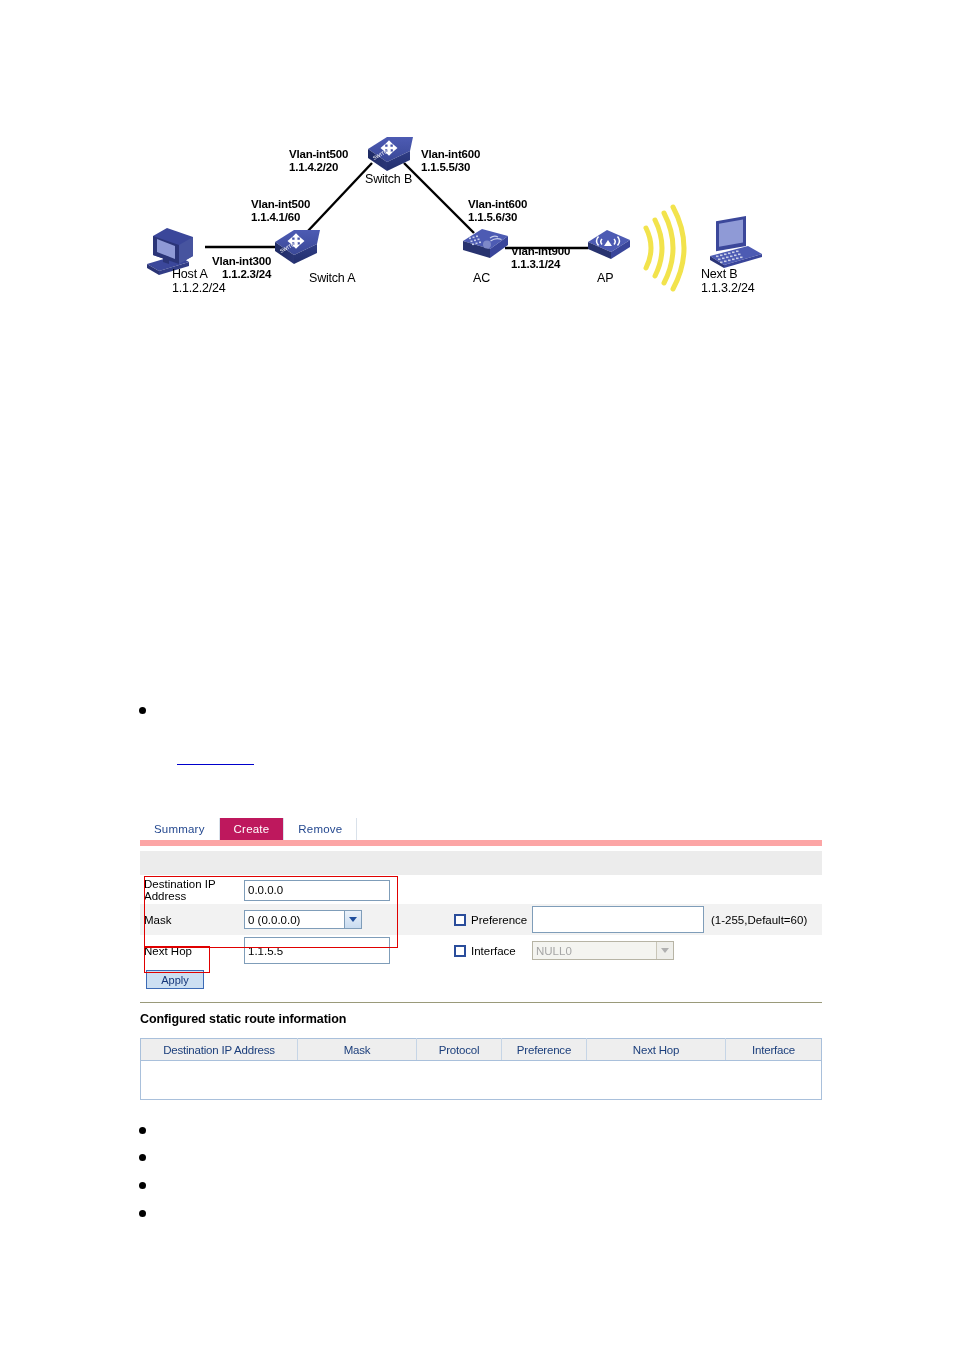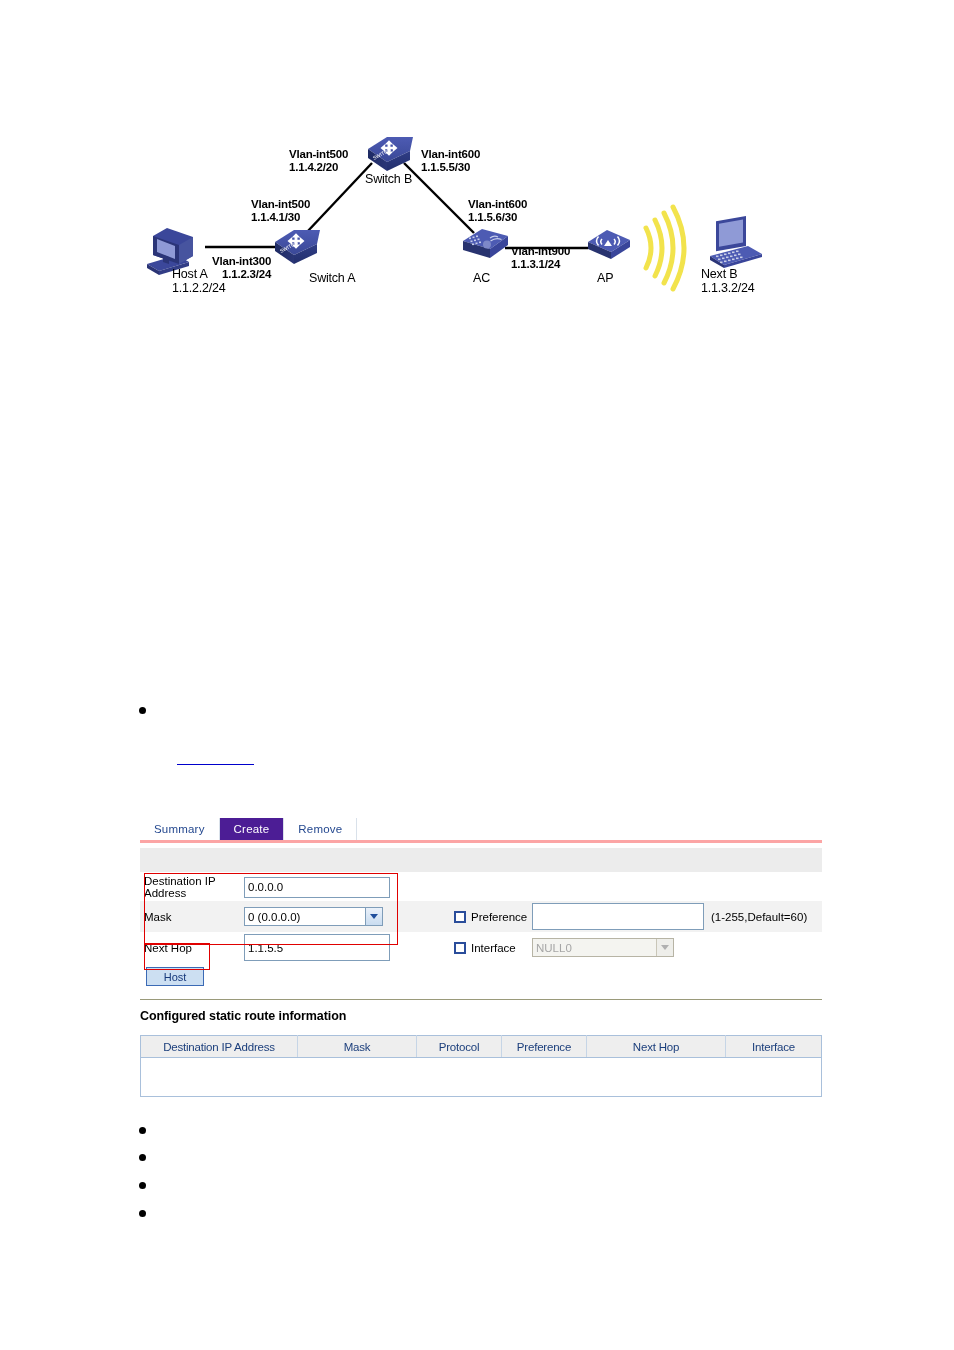--- a/index.html
+++ b/index.html
@@ -62,34 +62,34 @@
     font-size: 11px;
     color: #1f3a6e;
   }
 
   
   .tabbar {
     display: flex;
     align-items: stretch;
     height: 22px;
     background: #ffffff;
-    border-bottom: 3px solid #fca5a5;
+    border-bottom: 6px solid #fca5a5;
   }
   .tab {
     display: flex; align-items: center; justify-content: center;
     padding: 0 14px;
     font-size: 11.5px;
     color: #24488f;
     background: #ffffff;
     border-right: 1px solid #d9e1ea;
     cursor: pointer;
     letter-spacing: 0.2px;
   }
   .tab.active {
-    background: #4c1d95;
+    background: #be185d;
     color: #ffffff;
   }
   .tab-filler {
     flex: 1;
     background: #ffffff;
     border-right: none;
   }
 
   
   .grey-bar {
@@ -137,21 +137,21 @@
     padding: 0 3px;
     outline: none;
   }
   .txtinput.tall { height: 21px; }
   .txtinput.pref { width: 172px; }
 
   .selbox {
     position: relative;
     box-sizing: border-box;
     height: 19px;
-    width: 139px;
+    width: 118px;
     border: 1px solid #7f9db9;
     background: #ffffff;
     font-size: 11.5px;
     color: #000;
     display: flex;
     align-items: center;
     padding-left: 3px;
   }
   .selbox .arrow {
     position: absolute;
@@ -421,21 +421,21 @@
     <span>1.1.4.2/20</span>
   </div>
 
   <div class="dg-label" style="left:421px; top:148px;">
     <span>Vlan-int600</span><br>
     <span>1.1.5.5/30</span>
   </div>
 
   <div class="dg-label" style="left:251px; top:198px;">
     <span>Vlan-int500</span><br>
-    <span>1.1.4.1/30</span>
+    <span>1.1.4.1/60</span>
   </div>
 
   <div class="dg-label" style="left:468px; top:198px;">
     <span>Vlan-int600</span><br>
     <span>1.1.5.6/30</span>
   </div>
 
   <div class="dg-label" style="left:212px; top:255px;text-align:right;">
     <span>Vlan-int300</span><br>
     <span>1.1.2.3/24</span>
@@ -523,21 +523,21 @@
       <div class="cell row-white">
         <div class="selbox disabled">
           <span>NULL0</span>
           <span class="arrow"></span>
         </div>
       </div>
       <div class="cell row-white"></div>
     </div>
 
     <div class="apply-row">
-      <div class="apply-btn">Host</div>
+      <div class="apply-btn">Apply</div>
     </div>
 
     <div class="red-box" style="left:4px; top:0px; width:252px; height:70px;"></div>
     <div class="red-box" style="left:4px; top:70px; width:64px; height:25px;"></div>
   </div>
 
   <hr class="hr-olive">
 
   <div class="sec-title">Configured static route information</div>
 

